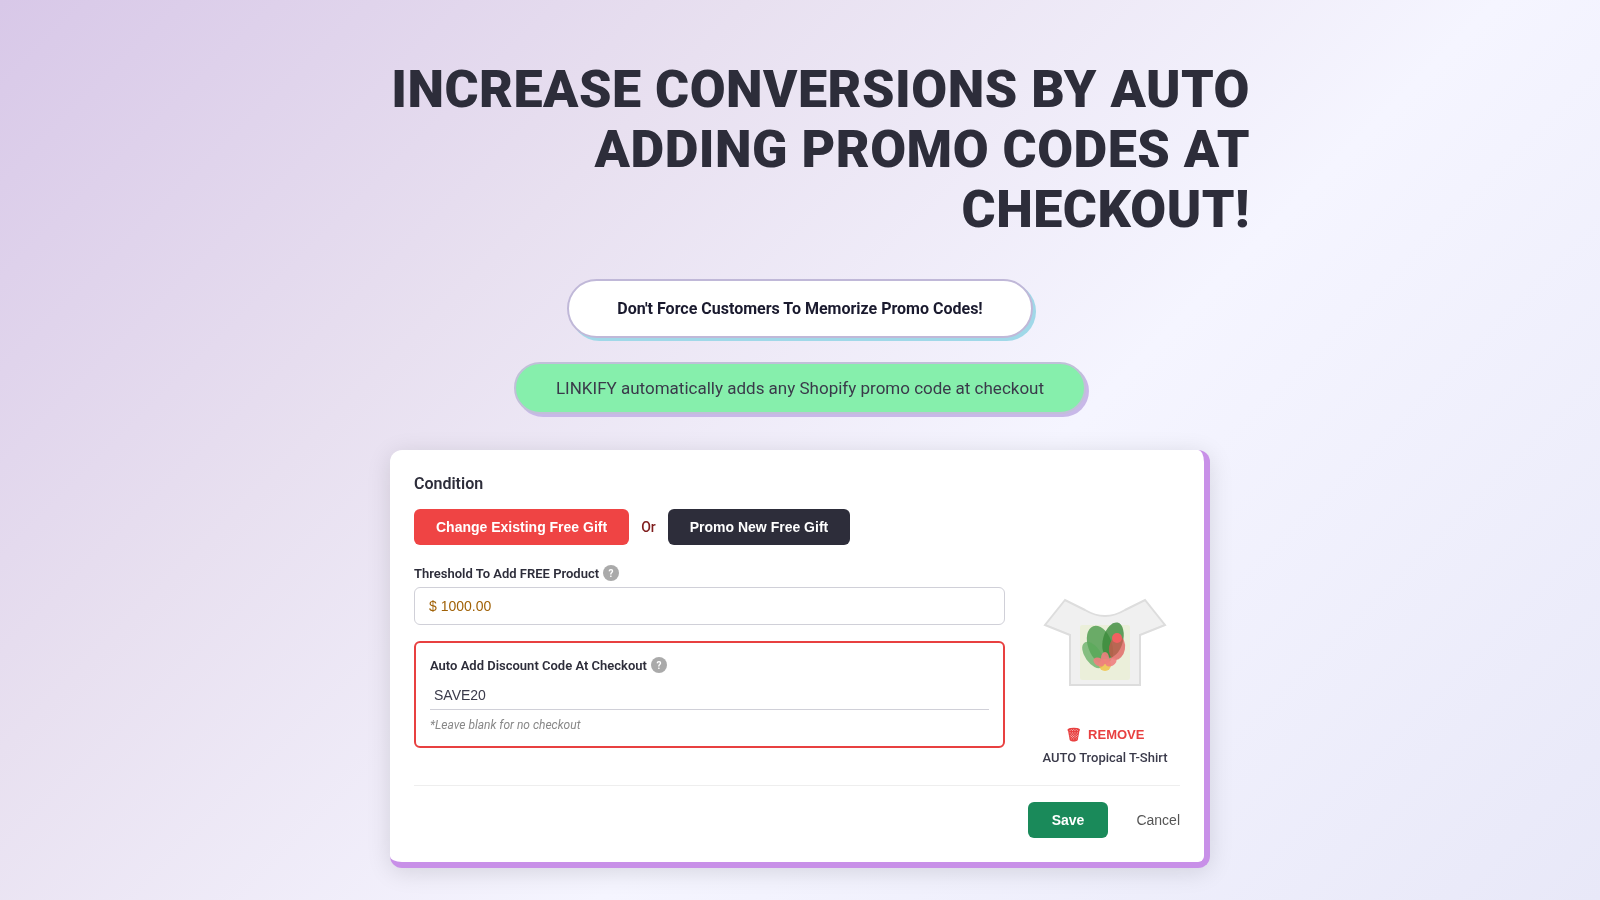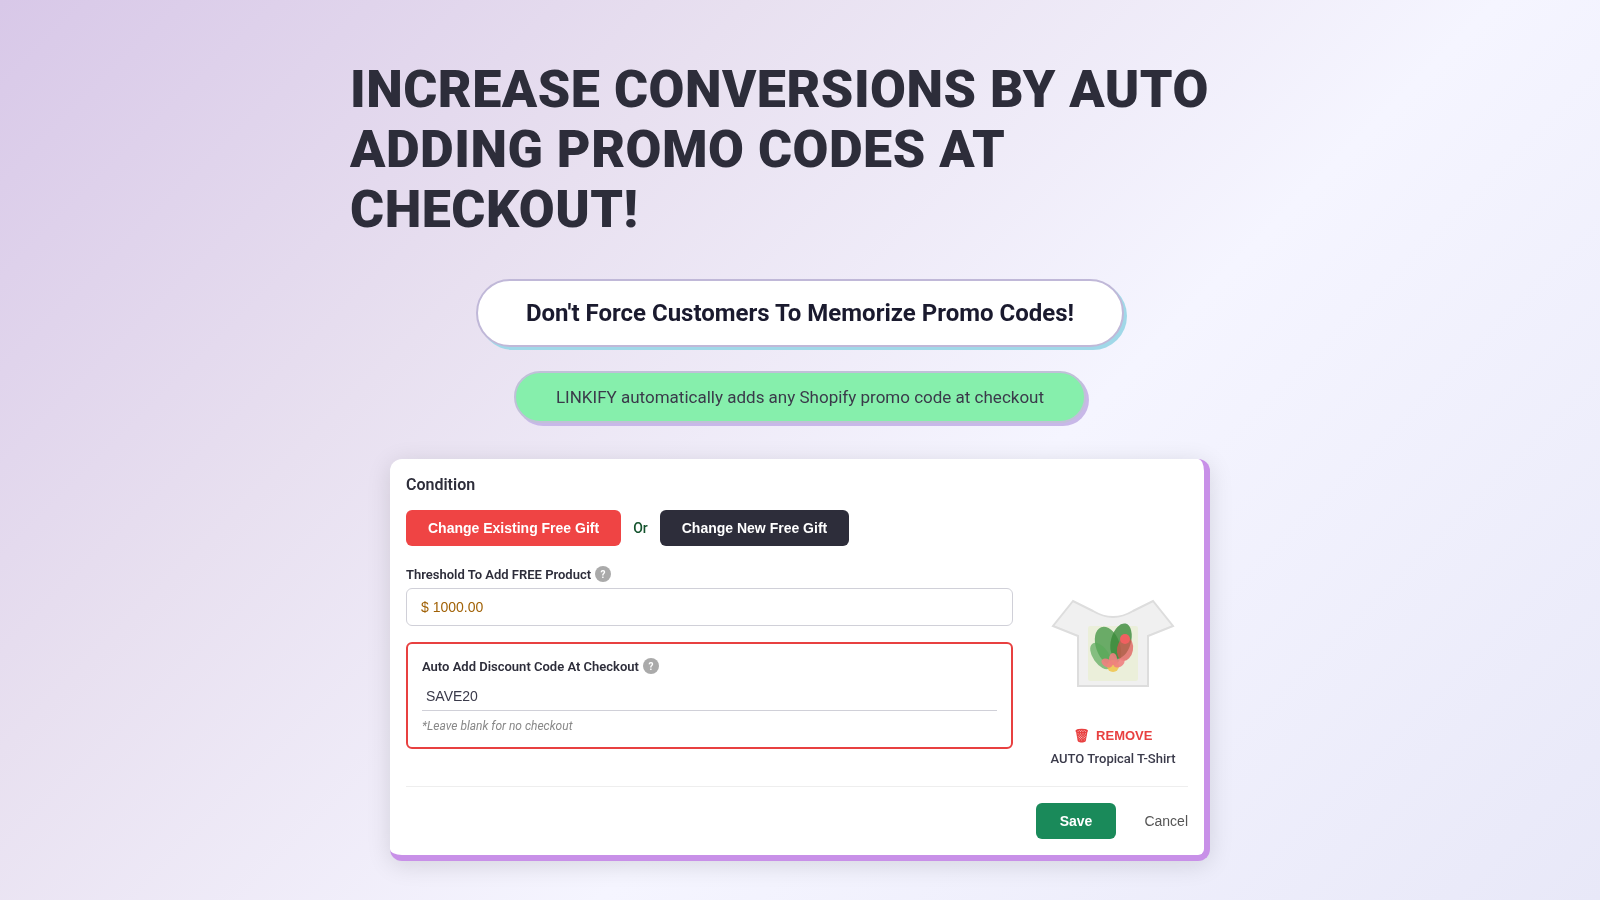--- a/index.html
+++ b/index.html
@@ -10,36 +10,36 @@
       font-family: -apple-system, BlinkMacSystemFont, 'Segoe UI', Roboto, sans-serif;
       background: linear-gradient(135deg, #d8c8e8 0%, #e8e0f0 30%, #f5f5ff 60%, #e8e8f8 100%);
       display: flex;
       flex-direction: column;
       align-items: center;
       justify-content: flex-start;
       padding-top: 60px;
     }
 
     .headline {
-      text-align: left;
+      text-align: right;
       font-size: 52px;
       font-weight: 900;
       color: #2d2d3a;
       line-height: 1.15;
       max-width: 900px;
       margin-bottom: 40px;
       text-transform: uppercase;
       letter-spacing: 0.5px;
     }
 
     .pill-primary {
       background: white;
       border-radius: 50px;
       padding: 18px 48px;
-      font-size: 24px;
+      font-size: 16px;
       font-weight: 700;
       color: #1a1a2e;
       border: 2px solid #c0b8d8;
       box-shadow: 3px 3px 0 #a0d8e8;
       margin-bottom: 24px;
       display: inline-block;
     }
 
     .pill-secondary {
       background: #86efac;
@@ -52,21 +52,21 @@
       box-shadow: 3px 3px 0 #c8b8e8;
       margin-bottom: 36px;
       display: inline-block;
     }
 
     .card-wrapper {
       background: white;
       border-radius: 12px;
       box-shadow: 0 4px 24px rgba(0,0,0,0.12);
       width: 820px;
-      padding: 16px;
+      padding: 24px;
       position: relative;
       border-right: 6px solid #c890e8;
       border-bottom: 6px solid #c890e8;
     }
 
     .condition-label {
       font-size: 16px;
       font-weight: 600;
       color: #2d2d3a;
       margin-bottom: 16px;
@@ -96,21 +96,21 @@
       border: none;
       border-radius: 6px;
       padding: 10px 22px;
       font-size: 14px;
       font-weight: 600;
       cursor: pointer;
     }
 
     .or-text {
       font-size: 14px;
-      color: #14532d;
+      color: #7f1d1d;
       font-weight: 500;
     }
 
     .form-layout {
       display: flex;
       gap: 25px;
       align-items: flex-start;
     }
 
     .form-left {
@@ -264,21 +264,21 @@
   <span>LINKIFY automatically adds any Shopify promo code at checkout</span>
 </div>
 
 <div class="card-wrapper">
   <div>
     <div class="condition-label">Condition</div>
 
     <div class="button-group">
       <button class="btn-dark">Change Existing Free Gift</button>
       <span class="or-text">Or</span>
-      <button class="btn-dark-outline">Change New Free Gift</button>
+      <button class="btn-dark-outline">Promo New Free Gift</button>
     </div>
   </div>
 
   <div class="form-layout">
     <div class="form-left">
       <div class="field-label">
         <span>Threshold To Add FREE Product</span>
         <span class="help-icon">?</span>
       </div>
       <input class="input-field" type="text" value="$ 1000.00" style="">

